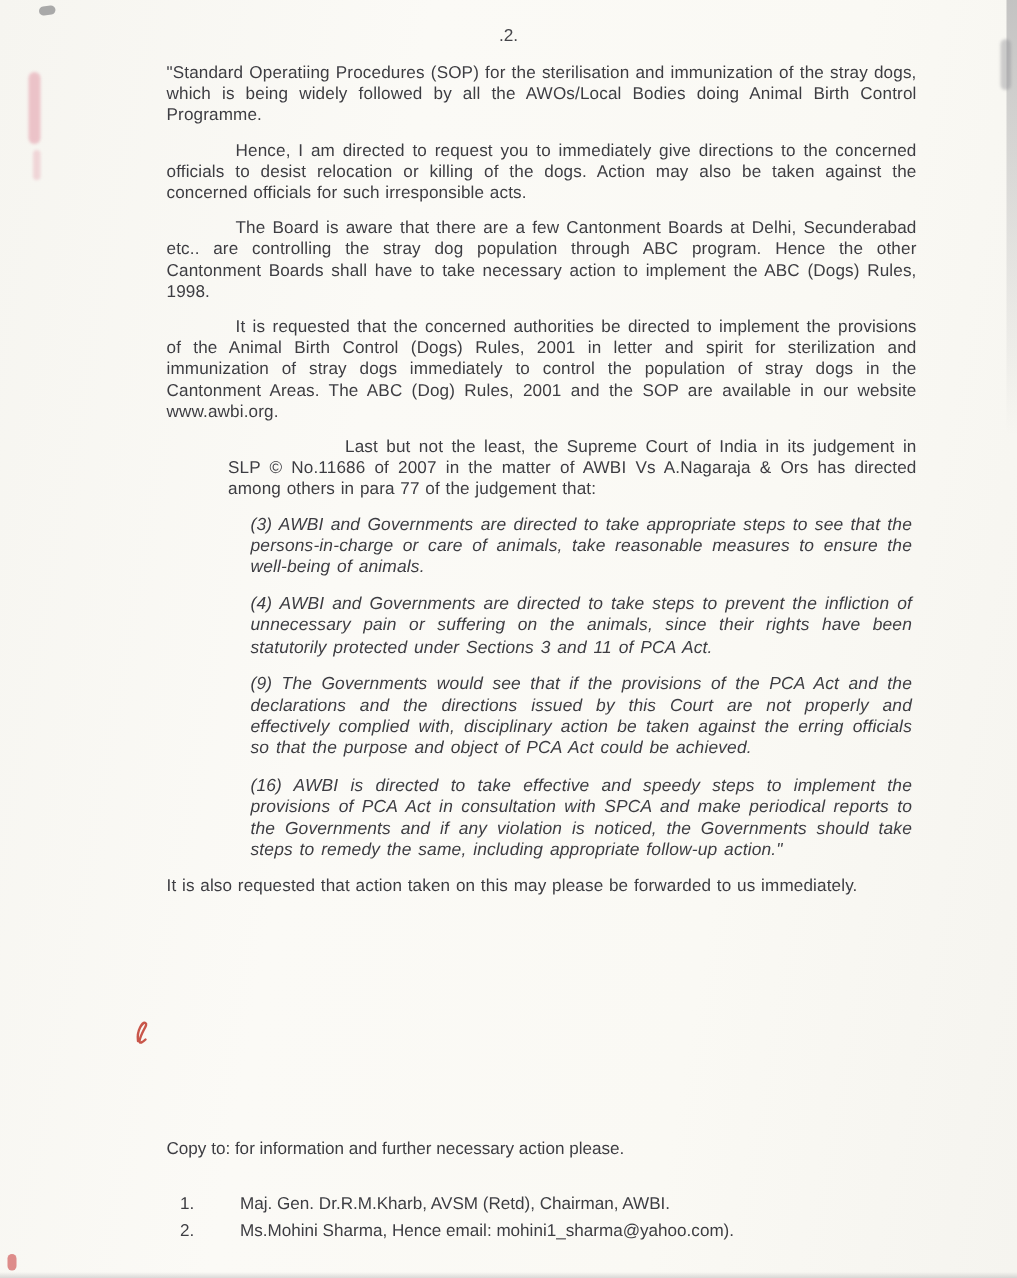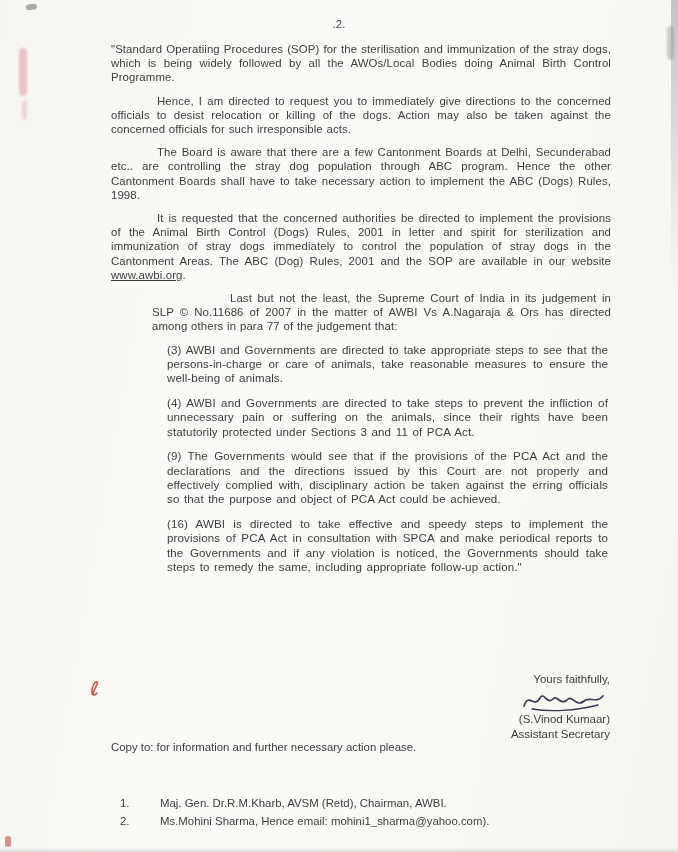--- a/index.html
+++ b/index.html
@@ -20,32 +20,33 @@
     position:absolute; left:111px; top:42px; width:500px;
   }
   p { margin:0; }
   .body-para {
     font-size:11.4px; line-height:14.2px; text-align:justify;
     letter-spacing:.1px; margin-bottom:9px; word-spacing:.5px;
   }
   .indent { text-indent:46px; }
   .indent-lg { text-indent:78px;margin-left:41px; }
   .quote {
+    font-style:italic;
     font-size:11.6px; line-height:14.4px; text-align:justify;
     margin:0 3px 10px 56px; letter-spacing:.1px; word-spacing:1.2px;
   }
   .closing { margin-top:4px; margin-bottom:0; }
-  .link { text-decoration:underline; }
+  .link { }
   .signature-block {
     position:absolute; top:672px; right:68px;
     text-align:right; font-size:11.5px; line-height:15px; color:#3d3d42;
   }
   .signature-scribble { display:block; margin:1px 4px 0 auto; }
   .copy-to {
-    position:absolute; left:111px; top:741px;
+    position:absolute; left:111px; top:760px;
     font-size:11.4px; color:#3d3d42;
   }
   .recipient-list {
     position:absolute; left:120px; top:795px;
     font-size:11.4px; line-height:17.5px;
   }
   .recipient-row { display:flex; }
   .recipient-num { width:40px; flex:0 0 40px; }
   
   .artifact { position:absolute; pointer-events:none; }
@@ -81,31 +82,23 @@
 
     <p class="body-para indent"><span>It is requested that the concerned authorities be directed to implement the provisions of the Animal Birth Control (Dogs) Rules, 2001 in letter and spirit for sterilization and immunization of stray dogs immediately to control the population of stray dogs in the Cantonment Areas. The ABC (Dog) Rules, 2001 and the SOP are available in our website </span><span class="link">www.awbi.org</span><span>.</span></p>
 
     <p class="body-para indent-lg">Last but not the least, the Supreme Court of India in its judgement in SLP © No.11686 of 2007 in the matter of AWBI Vs A.Nagaraja &amp; Ors has directed among others in para 77 of the judgement that:</p>
 
     <p class="quote">(3) AWBI and Governments are directed to take appropriate steps to see that the persons-in-charge or care of animals, take reasonable measures to ensure the well-being of animals.</p>
     <p class="quote">(4) AWBI and Governments are directed to take steps to prevent the infliction of unnecessary pain or suffering on the animals, since their rights have been statutorily protected under Sections 3 and 11 of PCA Act.</p>
     <p class="quote">(9) The Governments would see that if the provisions of the PCA Act and the declarations and the directions issued by this Court are not properly and effectively complied with, disciplinary action be taken against the erring officials so that the purpose and object of PCA Act could be achieved.</p>
     <p class="quote">(16) AWBI is directed to take effective and speedy steps to implement the provisions of PCA Act in consultation with SPCA and make periodical reports to the Governments and if any violation is noticed, the Governments should take steps to remedy the same, including appropriate follow-up action."</p>
 
+    <p class="body-para closing">It is also requested that action taken on this may please be forwarded to us immediately.</p>
   </div>
 
-  <div class="signature-block">
-    <div>Yours faithfully,</div>
-    <svg class="signature-scribble" width="86" height="24" viewBox="0 0 86 24">
-      <path d="M4,18 C9,4 14,21 20,10 C24,3 27,17 33,11 C37,6 40,18 47,12 C53,6 56,20 64,13 C70,8 76,16 83,8" fill="none" stroke="#383850" stroke-width="1.7" stroke-linecap="round"></path>
-      <path d="M12,21 C30,24 55,23 78,17" fill="none" stroke="#383850" stroke-width="1.4" stroke-linecap="round"></path>
-    </svg>
-    <div>(S.Vinod Kumaar)</div>
-    <div>Assistant Secretary</div>
-  </div>
 
   <div class="copy-to">Copy to: for information and further necessary action please.</div>
 
   <div class="recipient-list">
     <div class="recipient-row">
       <span class="recipient-num">1.</span>
       <span>Maj. Gen. Dr.R.M.Kharb, AVSM (Retd), Chairman, AWBI.</span>
     </div>
     <div class="recipient-row">
       <span class="recipient-num">2.</span>

